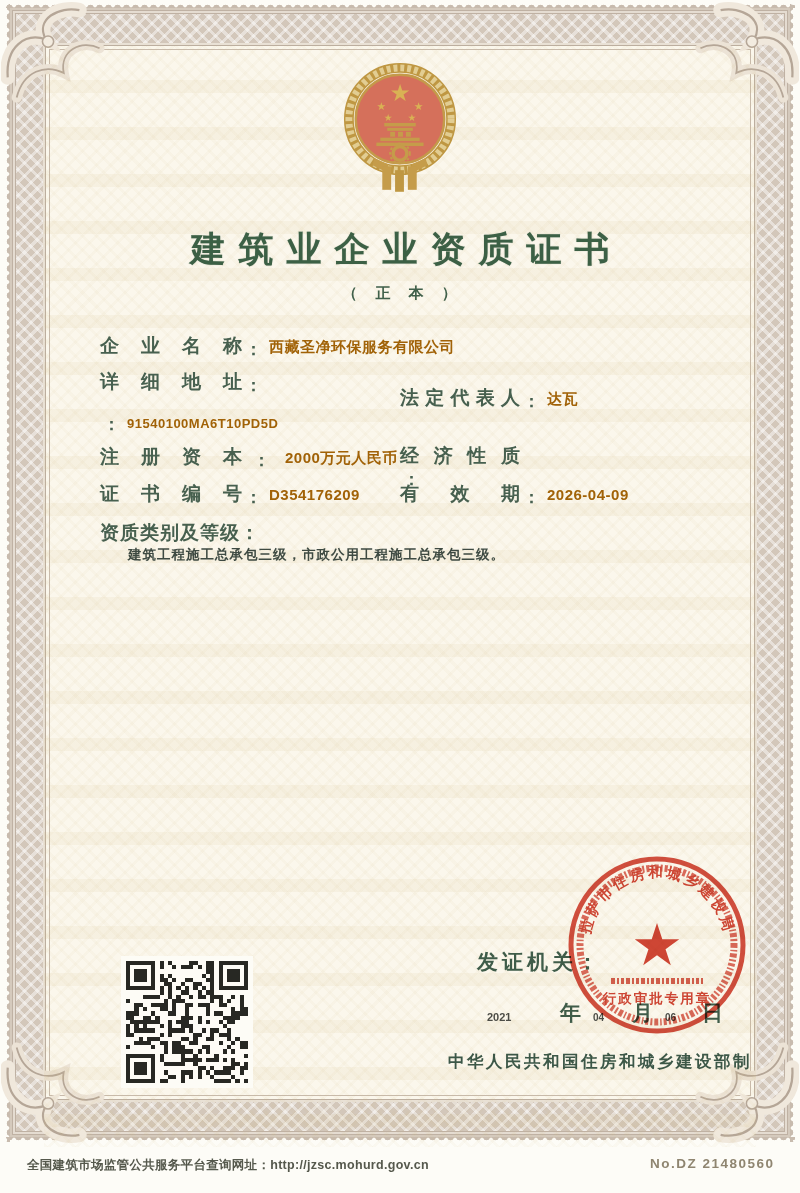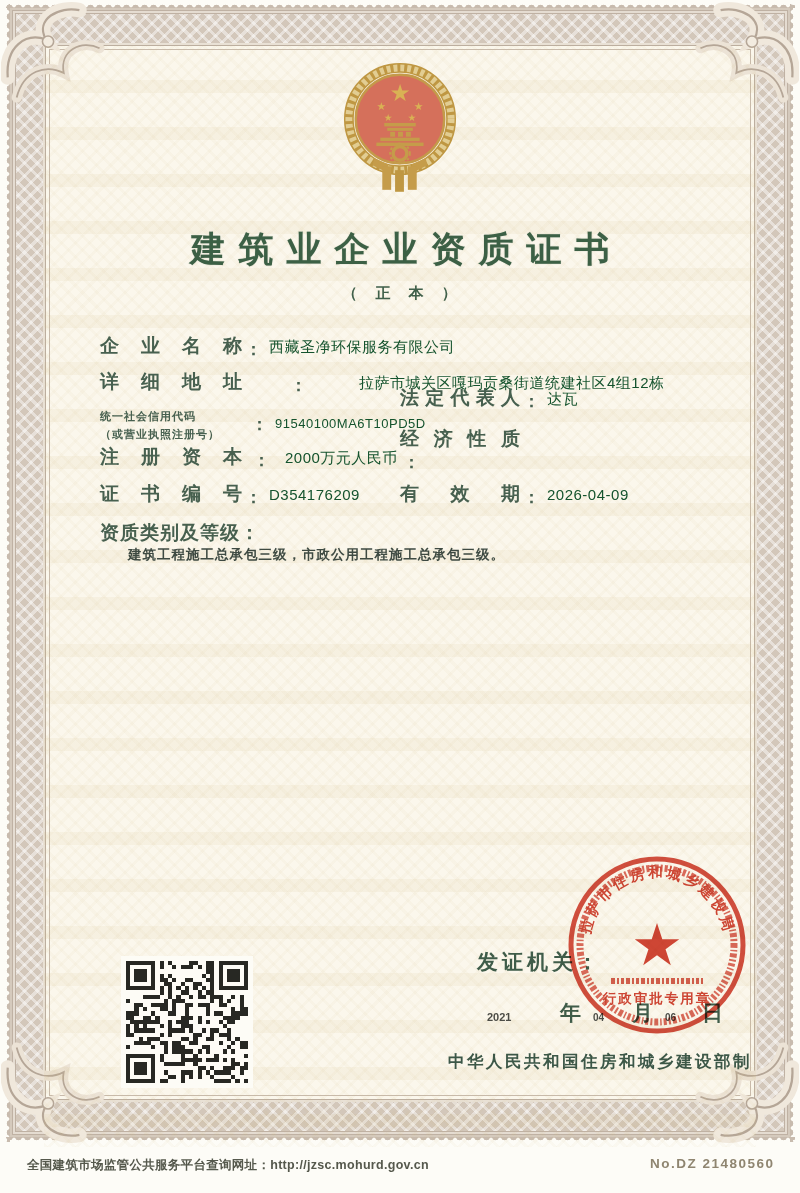--- a/index.html
+++ b/index.html
@@ -52,21 +52,21 @@
            text-shadow:0 0 1px rgba(40,70,45,.4); }
   .subtitle { left:0; right:0; top:284px; text-align:center; font-size:15px; font-weight:bold;
               color:#40604a; letter-spacing:7px;padding-left:6px; }
 
   .row { position:absolute; display:flex; align-items:flex-start; }
   .lbl { font-size:19px; font-weight:bold; color:#47604f; line-height:1.05;
          display:inline-block; text-align:justify; text-align-last:justify; }
   .lbl-l { width:142px; }
   .lbl-r { width:120px; }
   .colon { font-size:17px; font-weight:bold; color:#47604f; margin:5px 7px 0 3px; line-height:1; }
-  .val { font-size:15px; font-weight:normal; color:#14532d; margin-top:2px; letter-spacing:.5px; }
+  .val { font-size:15px; font-weight:bold; color:#a16207; margin-top:2px; letter-spacing:.5px; }
   .val-sm { font-size:13px; }
   .lbl-tiny { display:inline-block; font-size:11px; font-weight:bold; color:#47604f; line-height:1.25;
               letter-spacing:1px; }
   .econ { width:205px; line-height:1.3; margin-top:0; }
 
   .grade-label { left:100px; top:520px; font-size:19px; font-weight:bold; color:#47604f; letter-spacing:1px; }
   .grade-val { left:128px; top:546px; font-size:13.5px; font-weight:bold; color:#3e4a42; letter-spacing:1px; }
 
   .issuer { left:477px; top:948px; font-size:21px; font-weight:bold; color:#3f5c49; letter-spacing:4px; }
 
@@ -173,48 +173,43 @@
 
 <div class="abs title">建筑业企业资质证书</div>
 <div class="abs subtitle">（ 正 本 ）</div>
 
 <div class="row" style="left:100px; top:336px;">
   <span class="lbl lbl-l">企业名称</span>
   <span class="colon">：</span>
   <span class="val">西藏圣净环保服务有限公司</span>
 </div>
 
-<div class="row" style="left:100px; top:372px;gap:45px;">
+<div class="row" style="left:100px; top:372px;">
   <span class="lbl lbl-l">详细地址</span>
   <span class="colon">：</span>
-  <span class="val">拉萨市城关区嘎玛贡桑街道统建社区4组12栋</span>
 </div>
 
 <div class="row" style="left:100px; top:406px;">
-  <span style="width:148px;">
-    <span class="lbl-tiny">统一社会信用代码</span>
-    <span class="lbl-tiny">（或营业执照注册号）</span>
-  </span>
   <span class="colon" style="margin-top:10px;">：</span>
   <span class="val val-sm" style="margin-top:10px;">91540100MA6T10PD5D</span>
 </div>
 
 <div class="row" style="left:400px; top:388px;">
   <span class="lbl lbl-r">法定代表人</span>
   <span class="colon">：</span>
   <span class="val">达瓦</span>
 </div>
 
 <div class="row" style="left:100px; top:447px;gap:8px;">
   <span class="lbl lbl-l">注册资本</span>
   <span class="colon">：</span>
   <span class="val">2000万元人民币</span>
 </div>
 
-<div class="row" style="left:400px; top:429px;flex-direction:column;">
+<div class="row" style="left:400px; top:446px;flex-direction:column;">
   <span class="lbl lbl-r">经济性质</span>
   <span class="colon">：</span>
 </div>
 
 <div class="row" style="left:100px; top:484px;">
   <span class="lbl lbl-l">证书编号</span>
   <span class="colon">：</span>
   <span class="val">D354176209</span>
 </div>
 

